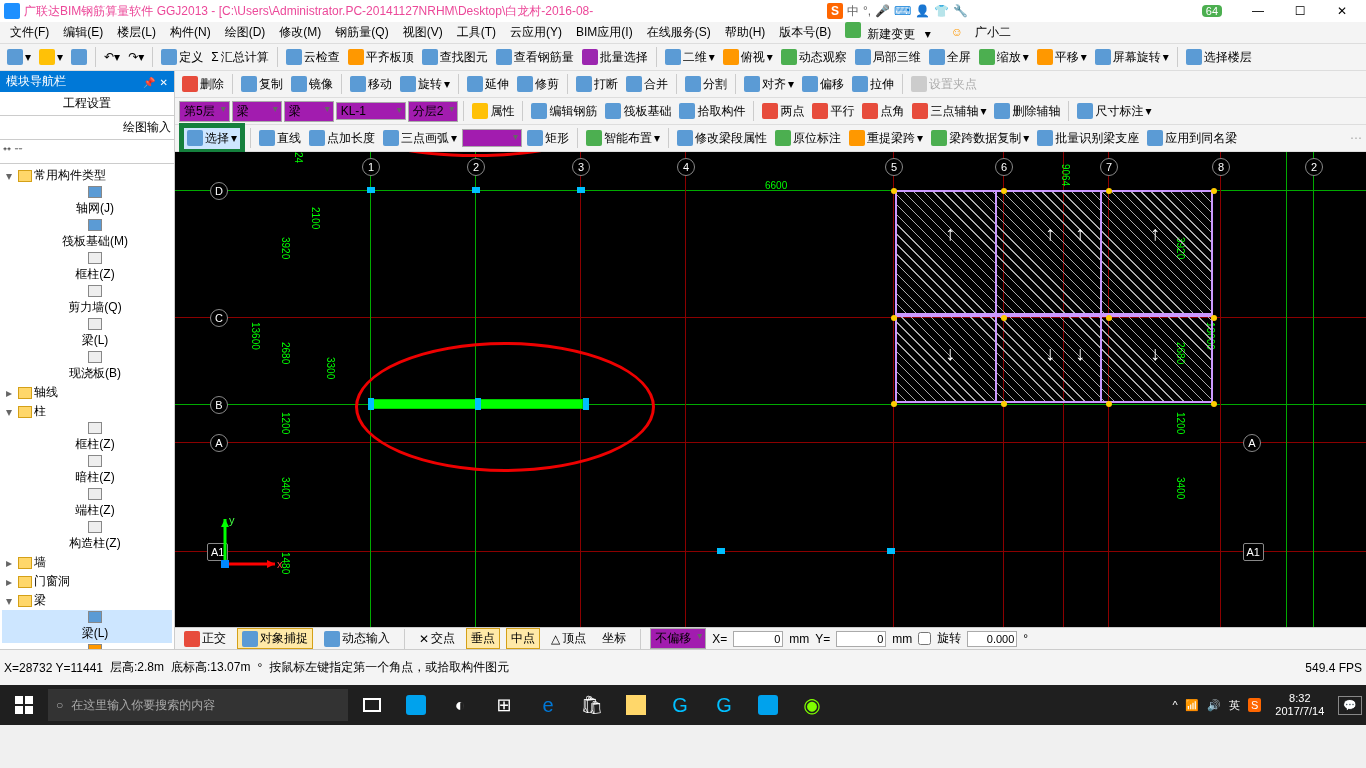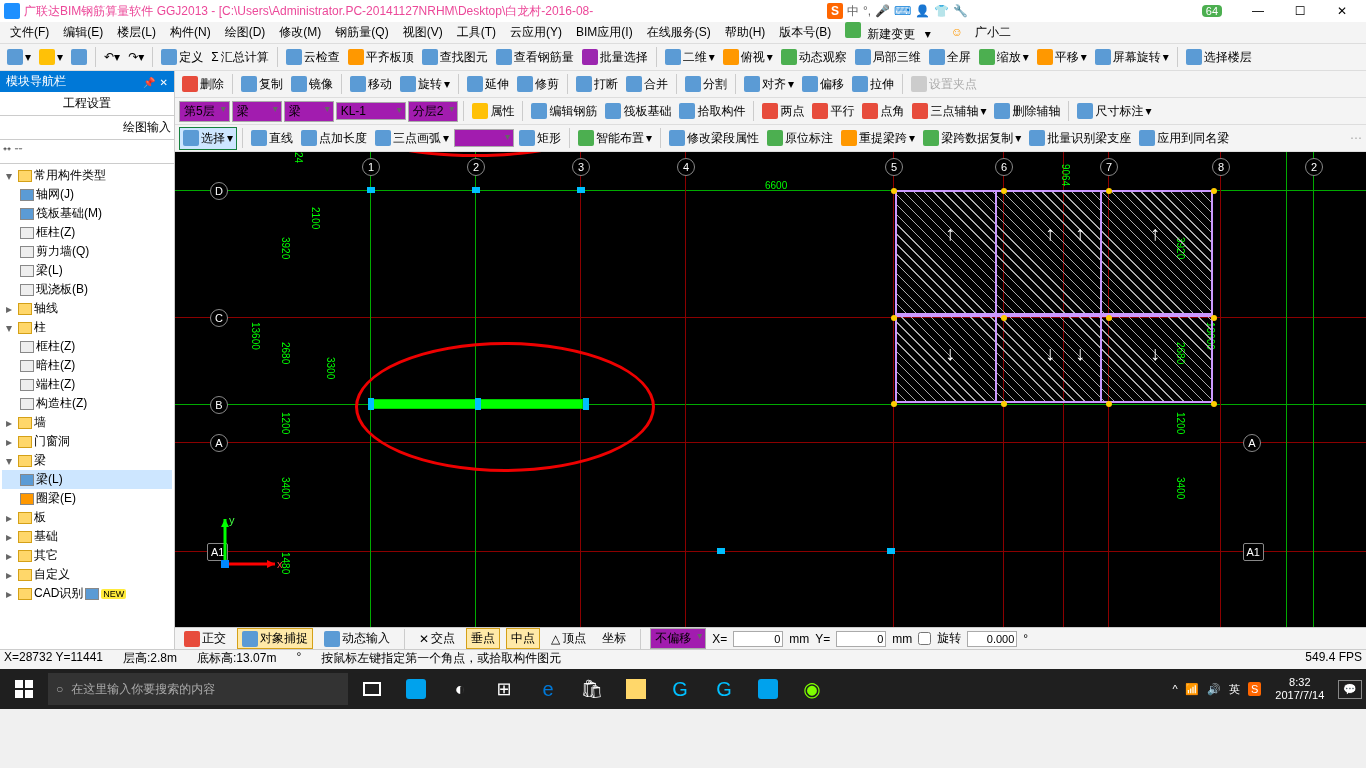--- a/index.html
+++ b/index.html
@@ -28,21 +28,21 @@
 .main { display: flex; height: 578px; }
 .navpanel { width: 175px; background: #fff; border-right: 1px solid #ccc; display: flex; flex-direction: column; }
 .navheader { background: #0078d7; color: #fff; padding: 2px 6px; display: flex; align-items: center; justify-content: space-between; font-size: 12px; }
 .navtab { text-align: center; padding: 3px; border-bottom: 1px solid #ccc; cursor: pointer; }
 .navtab.active { background: #fff; text-align: right; }
 .navtool { padding: 3px; border-bottom: 1px solid #ccc; }
 .tree { flex: 1; overflow: auto; padding: 2px; font-size: 12px; }
 .tree-item { padding: 1px 2px; cursor: pointer; display: flex; align-items: center; gap: 2px; }
 .tree-item.selected { background: #cde6ff; }
 .tree-indent0 { padding-left: 4px; }
-.tree-indent1 { padding-left: 18px; }
+.tree-indent1 { padding-left: 18px; flex-direction: column; }
 .expander { width: 10px; display: inline-block; color: #666; }
 .folder-icon { width: 14px; height: 12px; background: #ffd76a; border: 1px solid #d4a017; display: inline-block; }
 .item-icon { width: 14px; height: 12px; display: inline-block; border: 1px solid #888; background: #eee; }
 .navbottom { border-top: 1px solid #ccc; }
 .navbottom div { text-align: center; padding: 3px; border-top: 1px solid #eee; cursor: pointer; }
 .canvas-area { flex: 1; display: flex; flex-direction: column; background: #fff; }
 .canvas-toolbars { background: #f4f4f4; }
 .dropdown { border: 1px solid #aaa; padding: 1px 14px 1px 4px; background: #a21caf; position: relative; min-width: 50px; display: inline-block; cursor: pointer; }
 .dropdown::after { content: "▾"; position: absolute; right: 3px; top: 1px; color: #666; font-size: 10px; }
 .canvas { flex: 1; background: #000; position: relative; overflow: hidden; }
@@ -56,21 +56,21 @@
 .beam { position: absolute; background: #00ff00; height: 10px; border: 1px solid #00cc00; }
 .beam-end { position: absolute; width: 6px; height: 12px; background: #00bfff; }
 .hatch-area { position: absolute; border: 2px solid #cc99ff; background: repeating-linear-gradient(45deg, transparent, transparent 6px, #aaa 6px, #aaa 7px); }
 .arrow-up { position: absolute; color: #fff; font-size: 20px; }
 .circle-annot { position: absolute; border: 3px solid #e00; border-radius: 50%; pointer-events: none; }
 .coord-axes { position: absolute; left: 40px; bottom: 40px; }
 .statusbar { height: 22px; background: #f4f4f4; border-top: 1px solid #ccc; display: flex; align-items: center; padding: 0 4px; gap: 6px; font-size: 12px; }
 .statusbar .sbtn { padding: 1px 4px; border: 1px solid transparent; cursor: pointer; display: inline-flex; align-items: center; gap: 2px; }
 .statusbar .sbtn.active { background: #ffe9a8; border-color: #d4a017; }
 .statusbar input[type=text] { width: 50px; border: 1px solid #aaa; padding: 1px 2px; text-align: right; font-size: 11px; }
-.infobar { height: 20px; background: #f4f4f4; border-top: 1px solid #ccc; display: flex; padding: 0 4px; gap: 20px; font-size: 12px; }
+.infobar { height: 36px; background: #f4f4f4; border-top: 1px solid #ccc; display: flex; align-items: center; padding: 0 4px; gap: 7px; font-size: 12px; }
 .infobar .right { margin-left: auto; }
 .taskbar { height: 40px; background: #1f1f1f; display: flex; align-items: center; padding: 0 4px; gap: 4px; color: #fff; }
 .taskbar .start { width: 40px; height: 32px; display: flex; align-items: center; justify-content: center; cursor: pointer; }
 .taskbar .search { flex: 0 0 300px; height: 32px; background: #333; display: flex; align-items: center; padding: 0 8px; color: #aaa; gap: 8px; }
 .taskbar .tbicon { width: 40px; height: 32px; display: flex; align-items: center; justify-content: center; cursor: pointer; }
 .taskbar .tbicon svg, .taskbar .tbicon .sq { width: 20px; height: 20px; }
 .taskbar .tray { margin-left: auto; display: flex; align-items: center; gap: 8px; font-size: 11px; }
 .taskbar .clock { text-align: center; line-height: 1.2; padding: 0 6px; }
 .new-badge { background: #ffeb3b; color: #000; font-size: 9px; padding: 0 2px; border-radius: 2px; }
 .pin-icon { color: #fff; font-size: 10px; }
@@ -408,21 +408,21 @@
         <span class="tbtn"><span class="icon-sm red"></span><span>三点辅轴</span>▾</span>
         <span class="tbtn">
             <span class="icon-sm"></span>
             <span>删除辅轴</span>
           </span>
         <span class="sep"></span>
         <span class="tbtn"><span class="icon-sm"></span><span>尺寸标注</span>▾</span>
       </div>
 
       <div class="toolbar4">
-        <span class="tbtn" style="background:#cde6ff;border:1px solid #15803d"><span class="icon-sm"></span><span>选择</span>▾</span>
+        <span class="tbtn" style="background:#cde6ff;border:5px solid #15803d"><span class="icon-sm"></span><span>选择</span>▾</span>
         <span class="sep"></span>
         <span class="tbtn">
             <span class="icon-sm"></span>
             <span>直线</span>
           </span>
         <span class="tbtn">
             <span class="icon-sm"></span>
             <span>点加长度</span>
           </span>
         <span class="tbtn"><span class="icon-sm"></span><span>三点画弧</span>▾</span>

